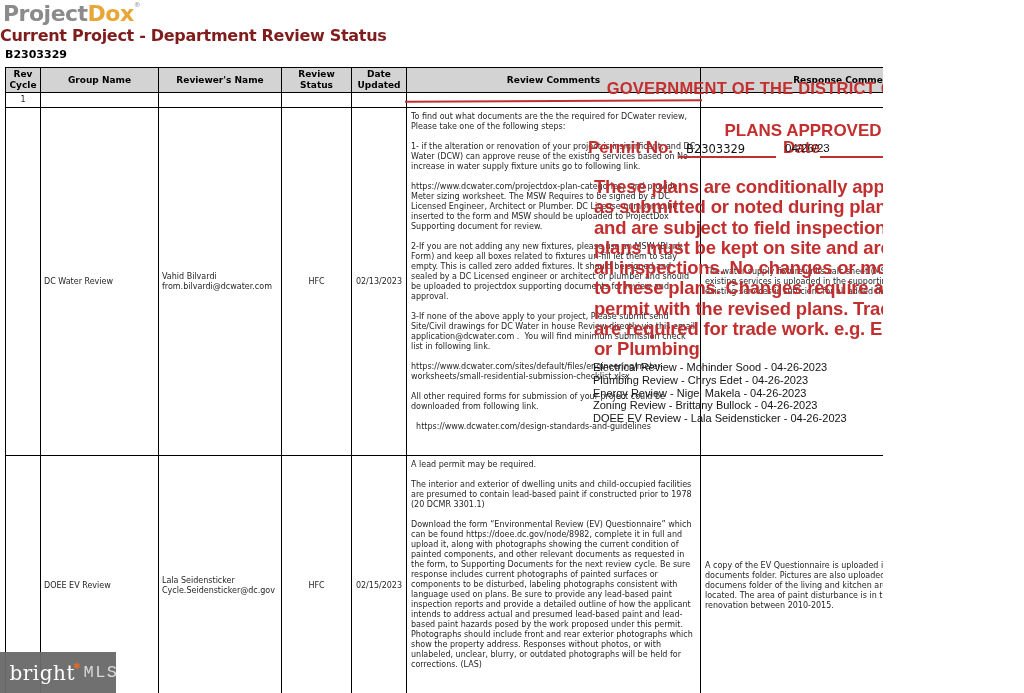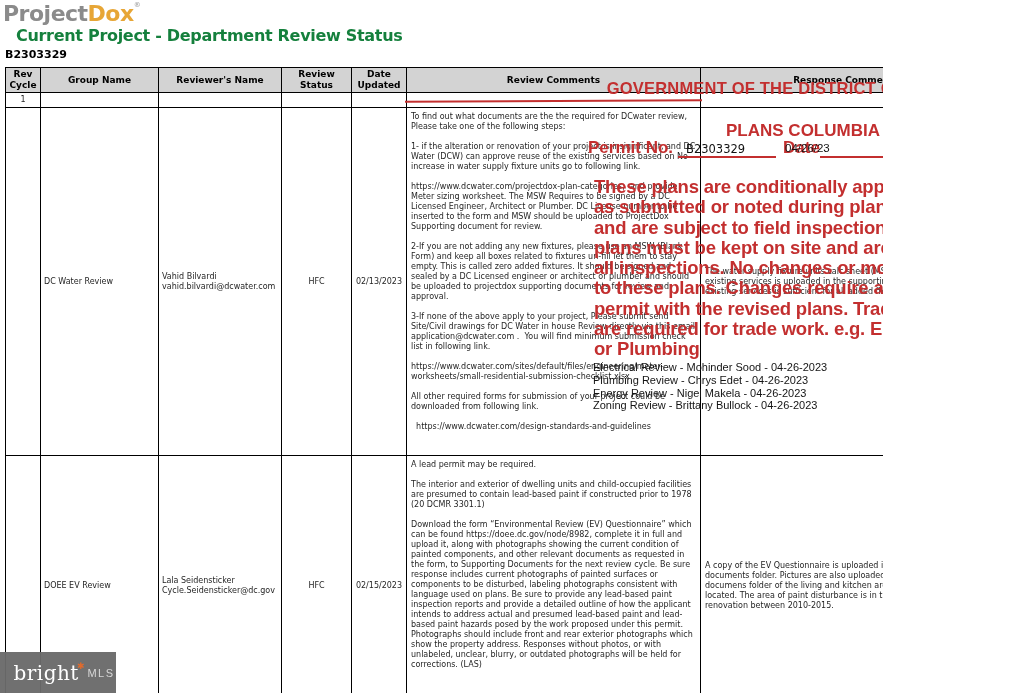--- a/index.html
+++ b/index.html
@@ -7,21 +7,21 @@
   .page {
     position:relative; width:883px; height:693px; overflow:hidden;
     background:#ffffff; font-family:"DejaVu Sans", sans-serif; color:#1f1f1f;
   }
   
   .logo { position:absolute; left:3px; top:1px; font-size:22px; font-weight:bold; letter-spacing:-0.5px; }
   .logo .g { color:#8b8b8b; }
   .logo .o { color:#e7a636; }
   .logo .mark { font-size:7px; color:#b0b0b0; vertical-align:top; }
   
-  .title { position:absolute; left:16px; top:26px; font-size:16px; font-weight:bold; letter-spacing:-0.3px; color:#15803d; }
+  .title { position:absolute; left:0; top:26px; font-size:16px; font-weight:bold; letter-spacing:-0.3px; color:#7f1d1d; }
   .proj-num { position:absolute; left:5px; top:48px; font-size:11px; font-weight:bold; color:#000; }
   
   .review-table {
     position:absolute; left:5px; top:67px; width:987px;
     display:grid;
     grid-template-columns:35px 118px 123px 70px 55px 294px 291px;
     grid-template-rows:25px 15px 348px 260px;
     border-top:1px solid #000; border-left:1px solid #000;
   }
   .hcell {
@@ -63,21 +63,21 @@
     font-family:"Liberation Sans", sans-serif; font-size:11px; line-height:12.8px; color:#141414;
   }
   
   .brightmls {
     position:absolute; left:0; top:652px; width:116px; height:41px;
     background:rgba(106,106,106,0.96);
     display:flex; align-items:center; justify-content:center;padding-left:12px;
   }
   .brightmls .brand { color:#ffffff; font-size:20px; font-weight:normal; letter-spacing:0.5px; font-family:"DejaVu Serif", serif; }
   .brightmls .star { color:#e06a2c; font-size:9px; position:relative; top:-7px; left:-2px; }
-  .brightmls .mls { color:#d8d8d8; font-size:11px; letter-spacing:1.5px; margin-left:1px; font-family:Liberation Sans, sans-serif; }
+  .brightmls .mls { color:#d8d8d8; font-size:17px; letter-spacing:1.5px; margin-left:1px; font-family:Liberation Mono, monospace; }
 </style>
 </head>
 <body>
 
 <div class="page">
 
   <div class="logo">
     <span class="g">Project</span><span class="o">Dox</span><span class="mark">®</span>
   </div>
 
@@ -103,21 +103,21 @@
     <div class="cell"></div>
     <div class="cell"></div>
     <div class="cell"></div>
     <div class="cell"></div>
 
     <div class="cell"></div>
     <div class="cell vmid">DC Water Review</div>
     <div class="cell vmid">
       <div class="reviewer-block">
         <div>Vahid Bilvardi</div>
-        <div>vahid.bilvardi@dcwater.com</div>
+        <div>from.bilvardi@dcwater.com</div>
       </div>
     </div>
     <div class="cell center">HFC</div>
     <div class="cell center">02/13/2023</div>
     <div class="cell comments">To find out what documents are the the required for DCwater review, Please take one of the following steps:
 
 1- if the alteration or renovation of your project is insignificant, and DC Water (DCW) can approve reuse of the existing services based on No increase in water supply fixture units go to following link.
 
 https://www.dcwater.com/projectdox-plan-categories,  and provide Meter sizing worksheet. The MSW Requires to be signed by a DC Licensed Engineer, Architect or Plumber. DC License number to be inserted to the form and MSW should be uploaded to ProjectDox Supporting document for review.
 
@@ -148,21 +148,21 @@
 
 The interior and exterior of dwelling units and child-occupied facilities are presumed to contain lead-based paint if constructed prior to 1978 (20 DCMR 3301.1)
 
 Download the form “Environmental Review (EV) Questionnaire” which can be found https://doee.dc.gov/node/8982, complete it in full and upload it, along with photographs showing the current condition of painted components, and other relevant documents as requested in the form, to Supporting Documents for the next review cycle. Be sure response includes current photographs of painted surfaces or components to be disturbed, labeling photographs consistent with language used on plans. Be sure to provide any lead-based paint inspection reports and provide a detailed outline of how the applicant intends to address actual and presumed lead-based paint and lead-based paint hazards posed by the work proposed under this permit. Photographs should include front and rear exterior photographs which show the property address. Responses without photos, or with unlabeled, unclear, blurry, or outdated photographs will be held for corrections. (LAS)</div>
     <div class="cell resp nobottom">
       <div class="resp-text">A copy of the EV Questionnaire is uploaded in the supporting documents folder. Pictures are also uploaded in the supporting documens folder of the living and kitchen area where demo is located. The area of paint disturbance is in the basement which had a renovation between 2010-2015.</div>
     </div>
   </div>
 
   <div class="stamp stamp-l1">GOVERNMENT OF THE DISTRICT OF COLUMBIA</div>
-  <div class="stamp stamp-l3">PLANS COLUMBIA</div>
+  <div class="stamp stamp-l3">PLANS APPROVED</div>
   <div class="stamp permit-label">Permit No.</div>
   <div class="permit-value">B2303329</div>
   <div class="red-line uline1"></div>
   <div class="stamp date-label">Date</div>
   <div class="date-value">04/26/23</div>
   <div class="red-line uline2"></div>
   <div class="red-line strike"></div>
   <div class="stamp stamp-body">These plans are conditionally approved
 as submitted or noted during plan review
 and are subject to field inspection. Approved
@@ -171,20 +171,21 @@
 to these plans.  Changes require a revision
 permit with the revised plans. Trade Permits
 are required for trade work.  e.g. Electrical
 or Plumbing</div>
 
   <div class="signoffs">
     <div>Electrical Review - Mohinder Sood - 04-26-2023</div>
     <div>Plumbing Review - Chrys Edet - 04-26-2023</div>
     <div>Energy Review - Nigel Makela - 04-26-2023</div>
     <div>Zoning Review - Brittany Bullock - 04-26-2023</div>
+    <div>DOEE EV Review - Lala Seidensticker - 04-26-2023</div>
   </div>
 
   <div class="brightmls">
     <span class="brand">bright</span>
       <span class="star">✱</span>
       <span class="mls">MLS</span>
   </div>
 
 </div>
 

